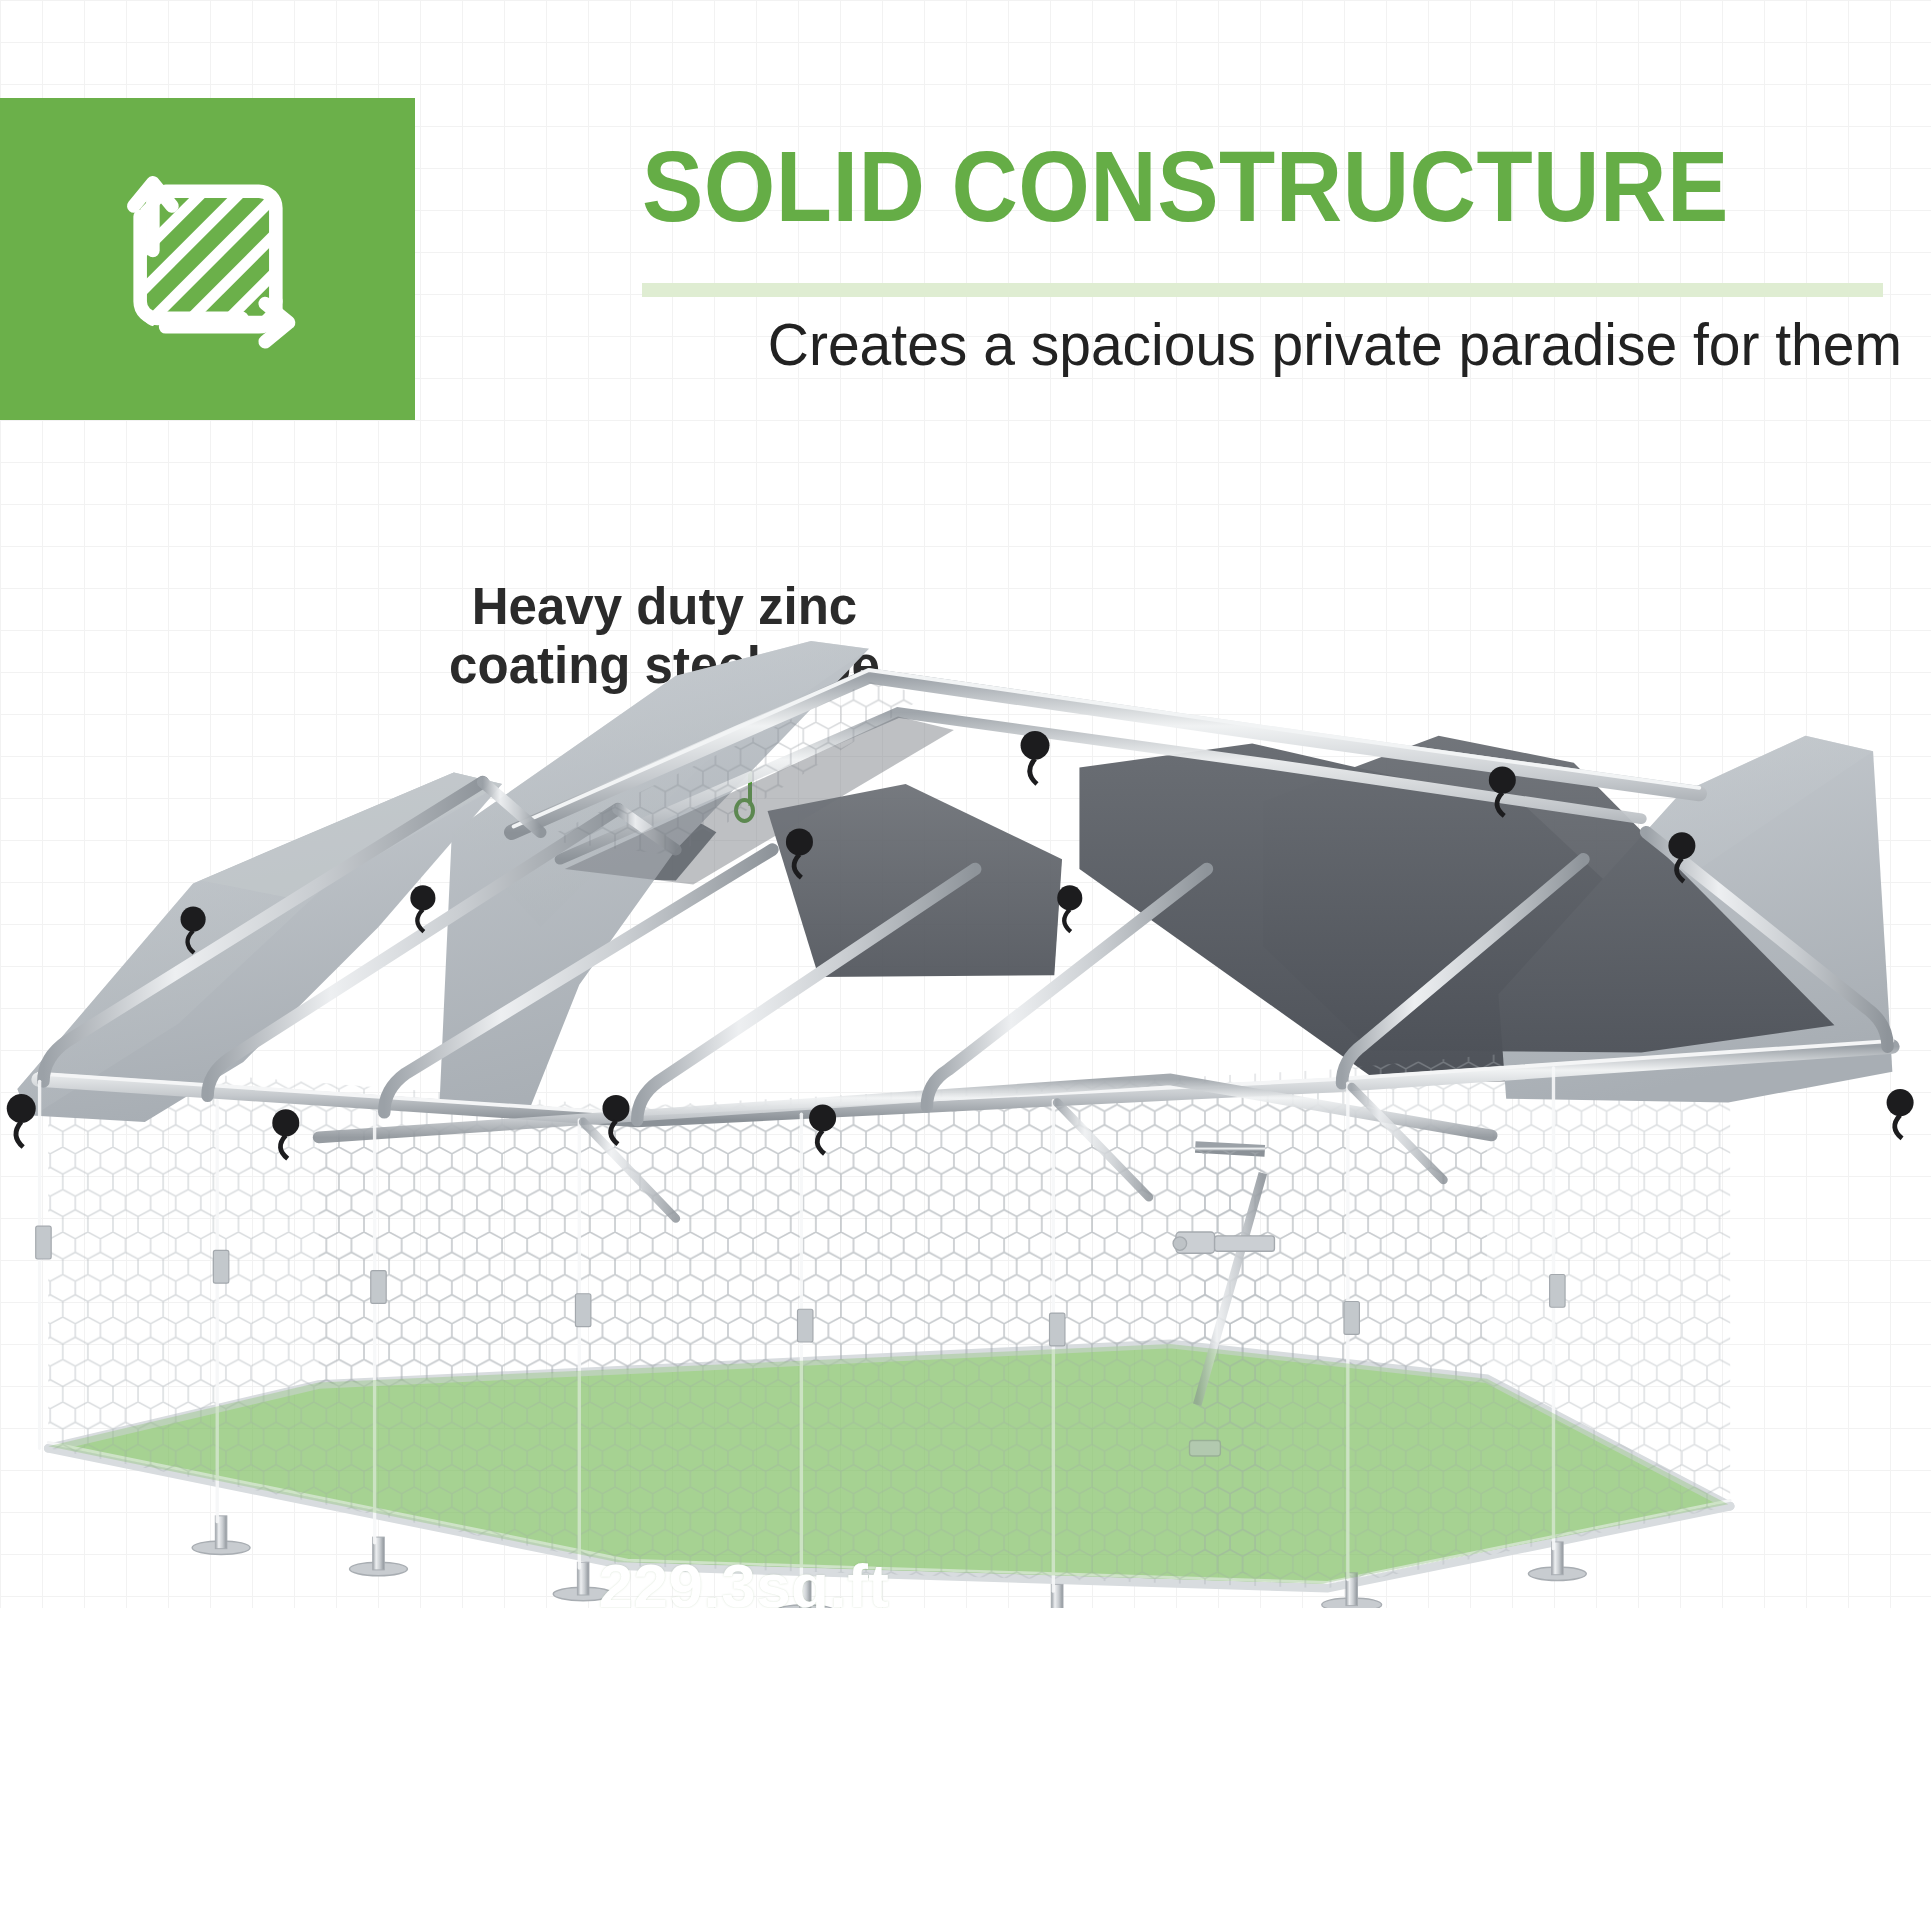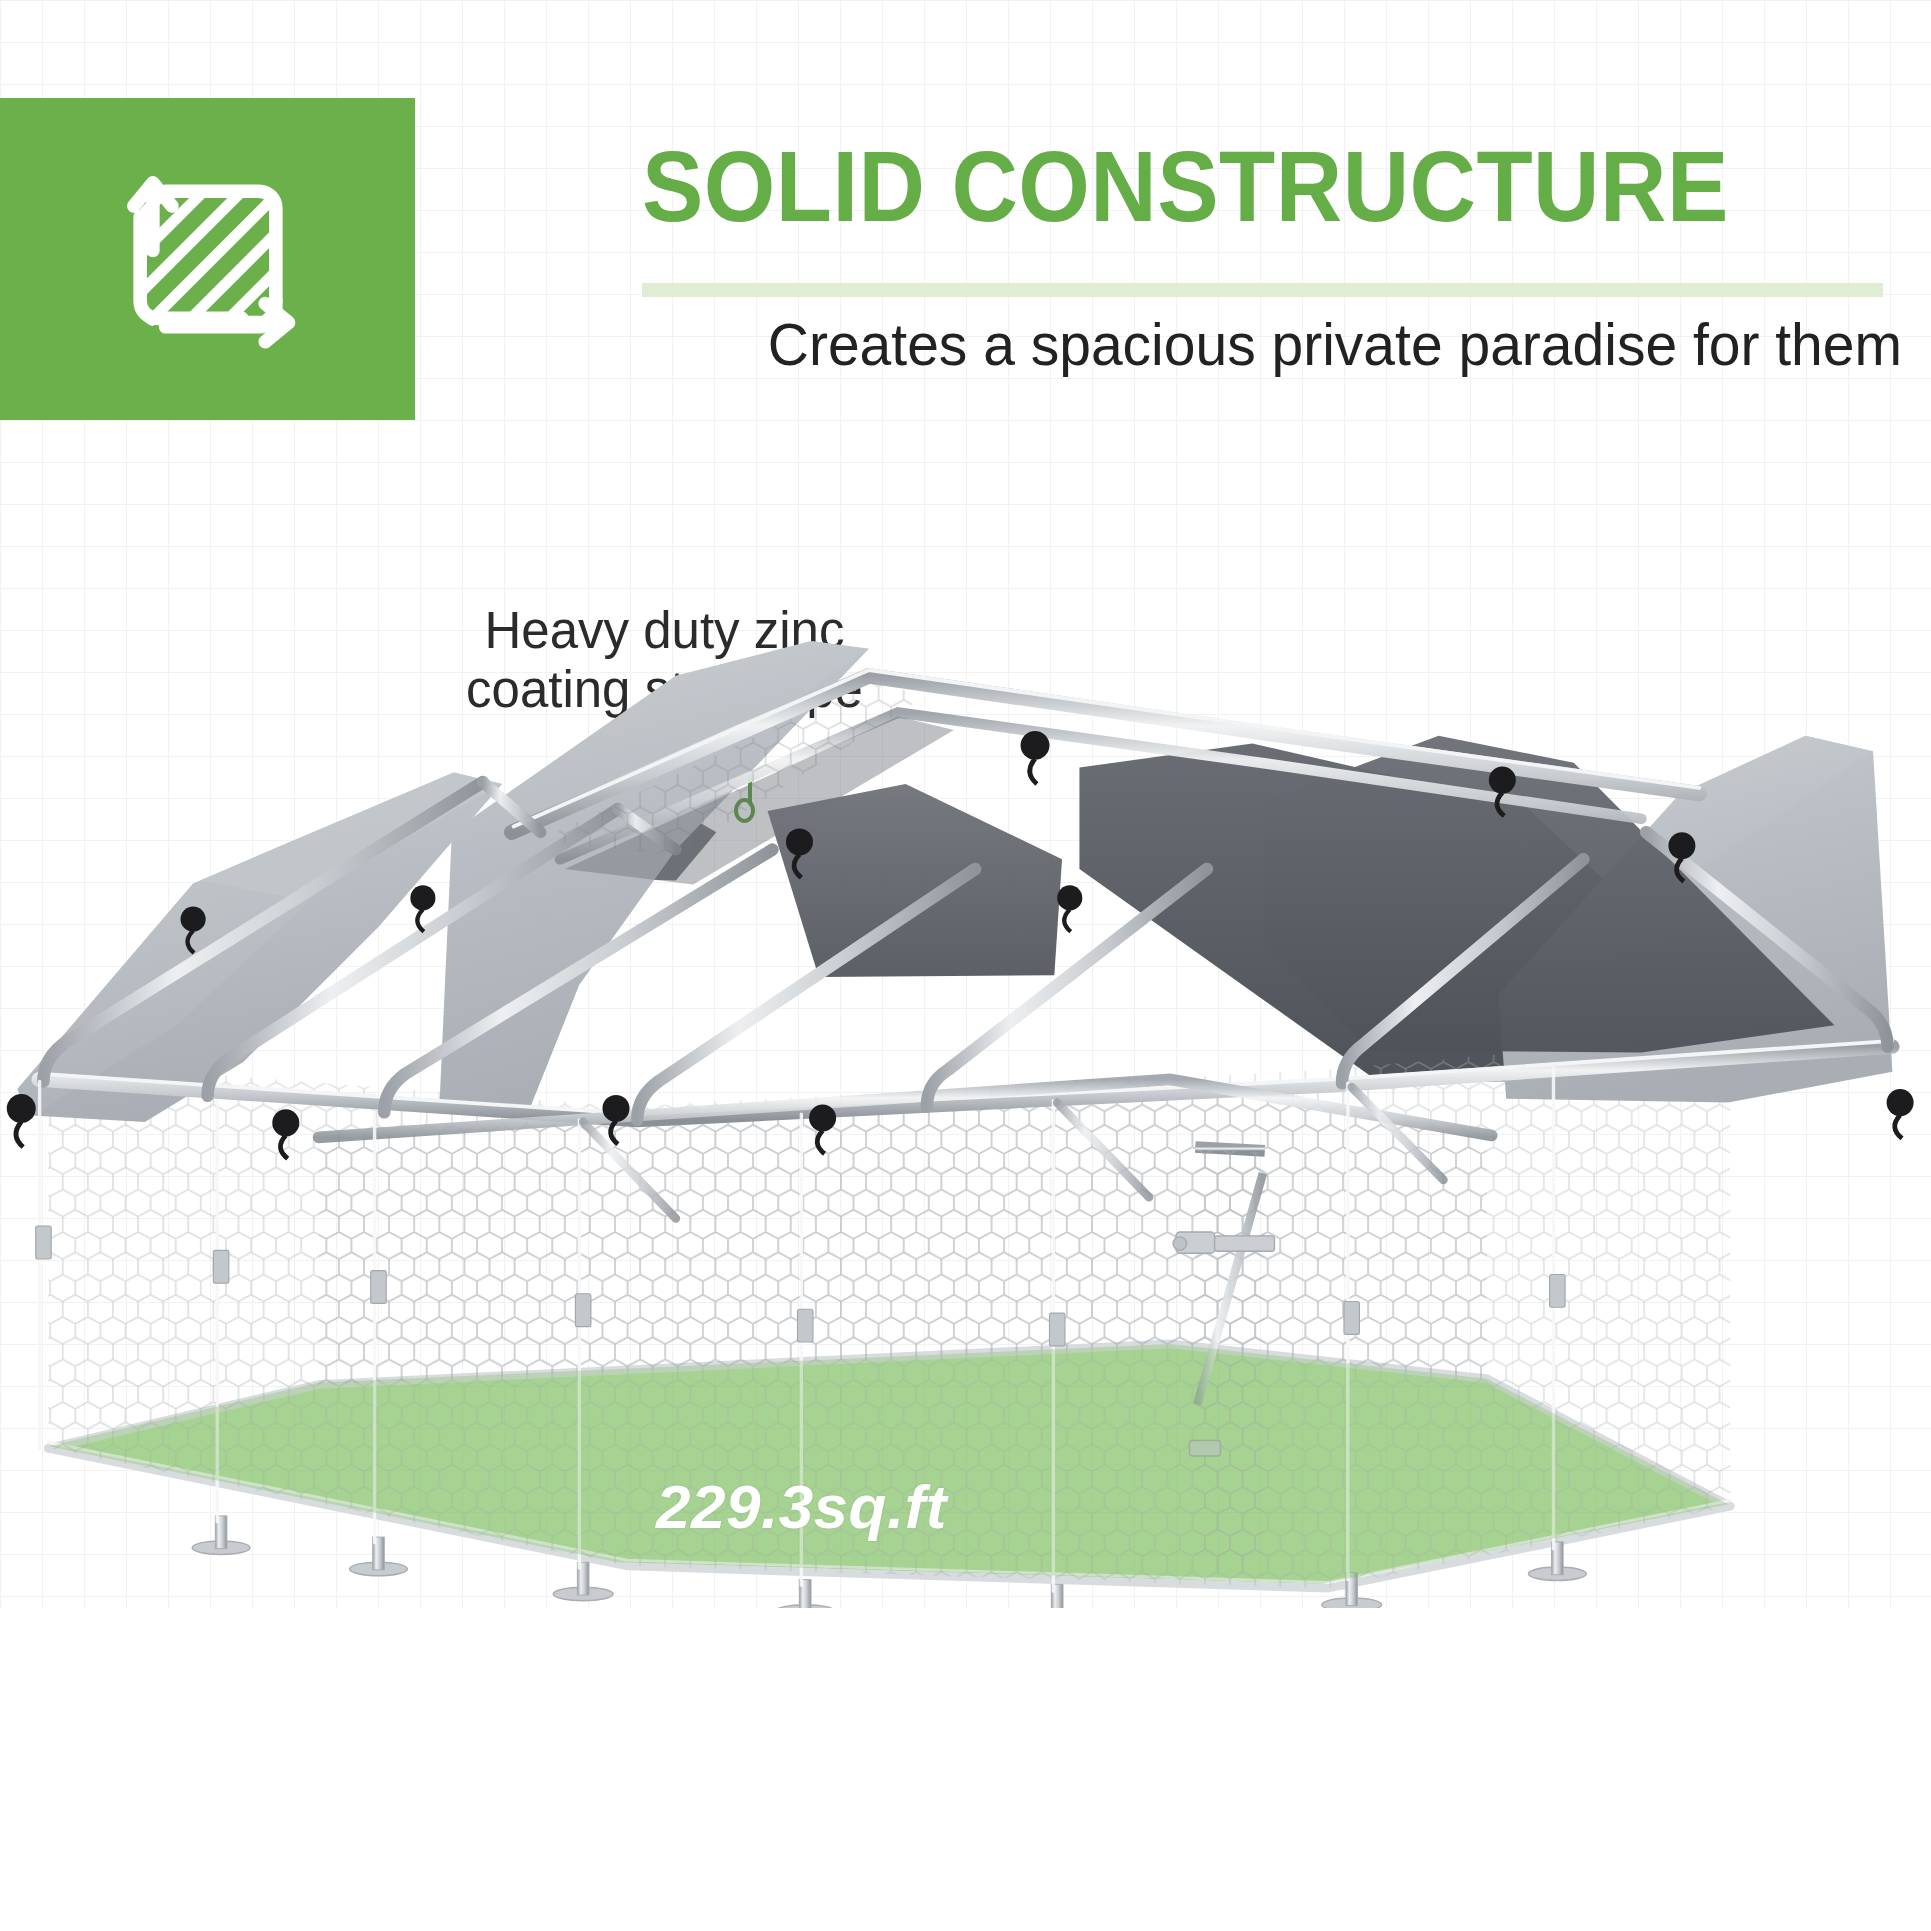--- a/index.html
+++ b/index.html
@@ -77,22 +77,21 @@
   
   .callout {
     position: absolute;
     left: 394px;
     top: 577px;
     width: 541px;
     text-align: center;
     font-size: 51px;
     line-height: 1.16;
     color: #2b2b2b;
-    font-weight: 400;
-    margin-top: 24px;
+    font-weight: 700;
   }
   .callout-line {
     position: absolute;
     left: 748px;
     top: 714px;
     width: 3.9px;
     height: 92px;
     background: #4E9A2F;
   }
   .callout-dot {
@@ -113,29 +112,28 @@
     left: 0;
     top: 0;
     width: 1931px;
     height: 1931px;
   }
   .product svg { display: block; width: 1931px; height: 1931px; }
 
   .area-label {
     position: absolute;
     left: 541px;
-    top: 1471px;
+    top: 1550px;
     width: 406px;
-    text-align: right;
+    text-align: center;
     font-size: 62px;
     font-weight: 600;
     color: #ffffff;
     letter-spacing: 0.5px;
     text-shadow: 0 0 1.9px rgba(90,140,70,0.25);
-    font-style: italic;
   }
 </style>
 </head>
 <body>
 
 <div id="page">
 
   <div class="brand-badge">
     <span>
       <svg width="212" height="212" viewBox="0 0 100 100" aria-hidden="true">

